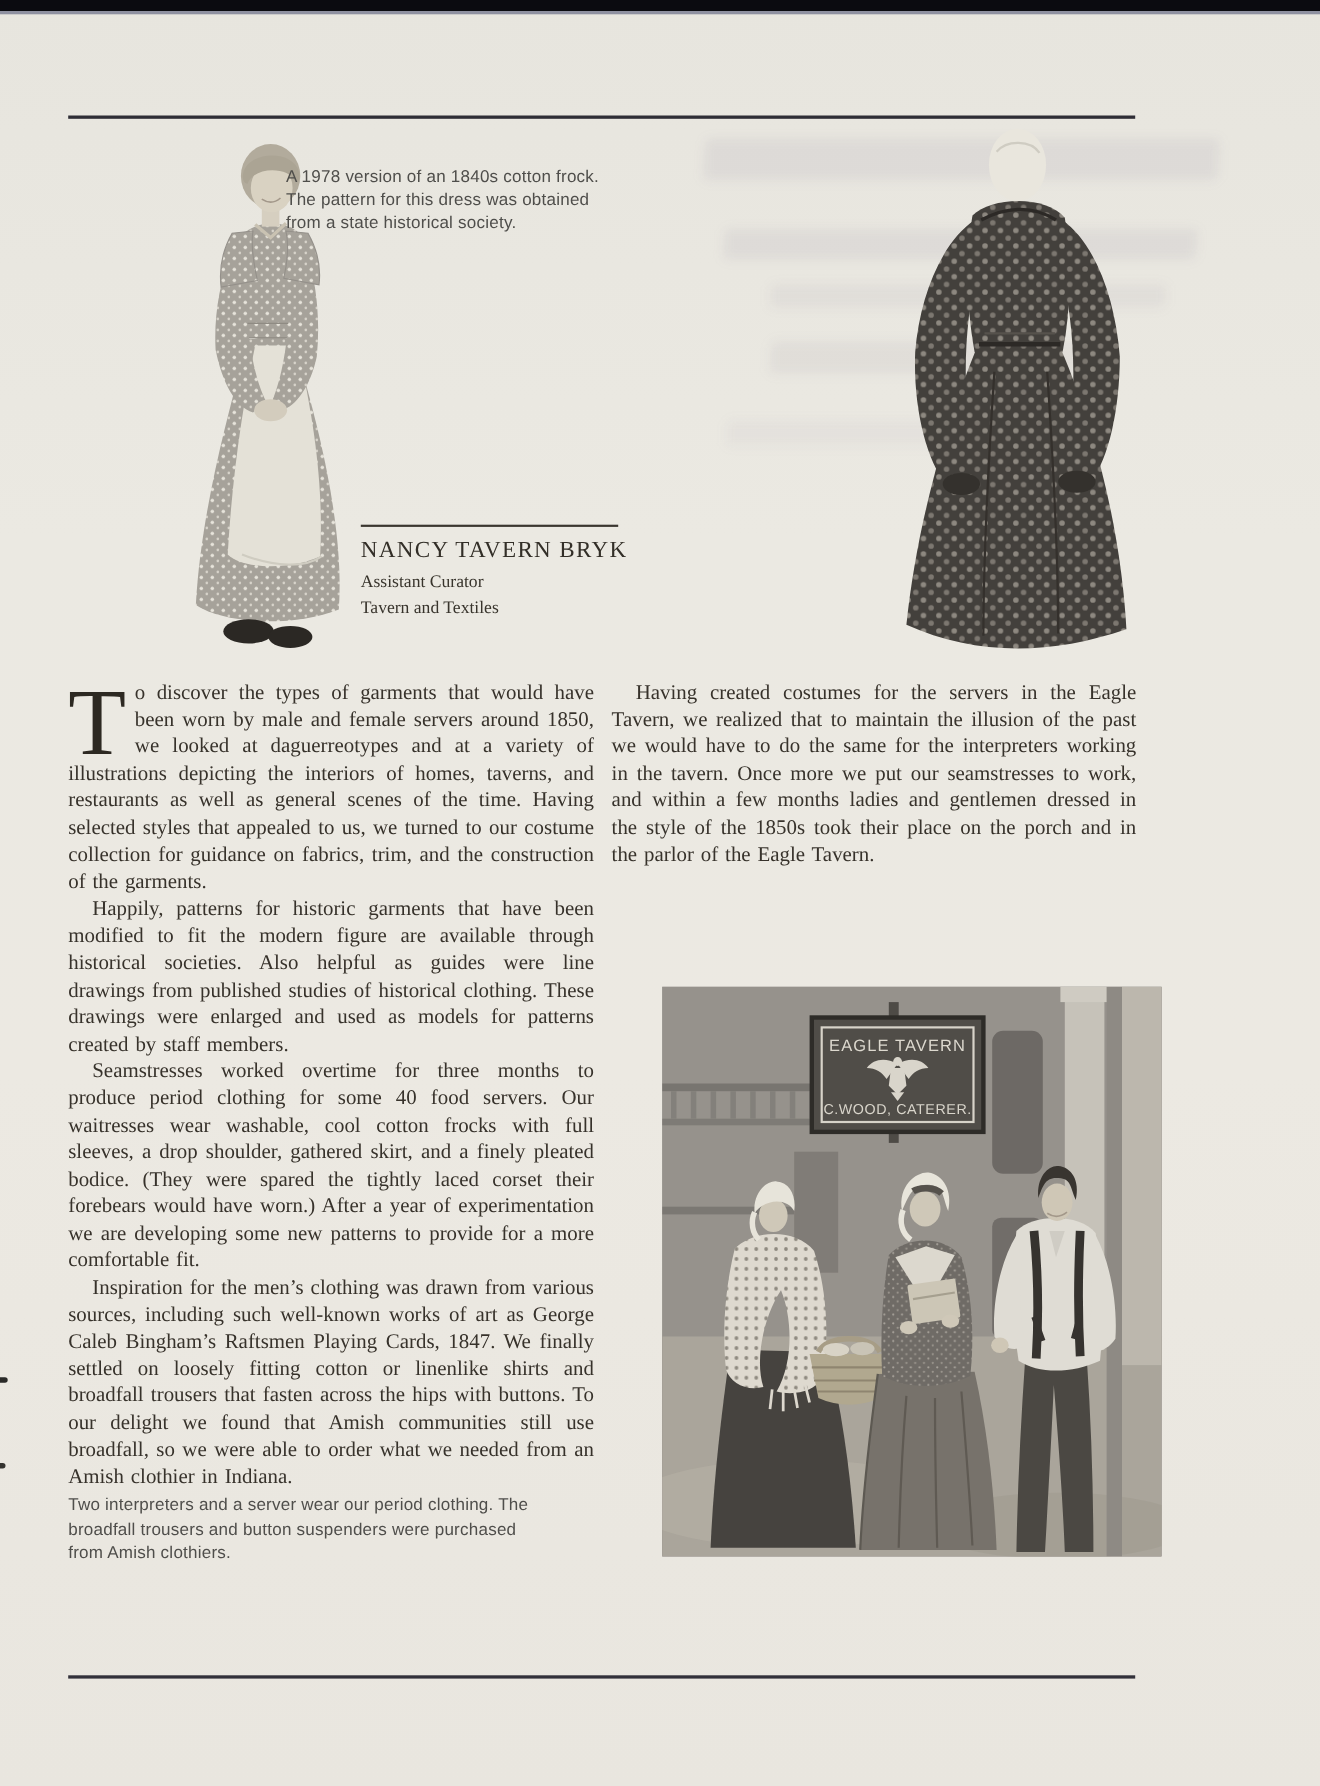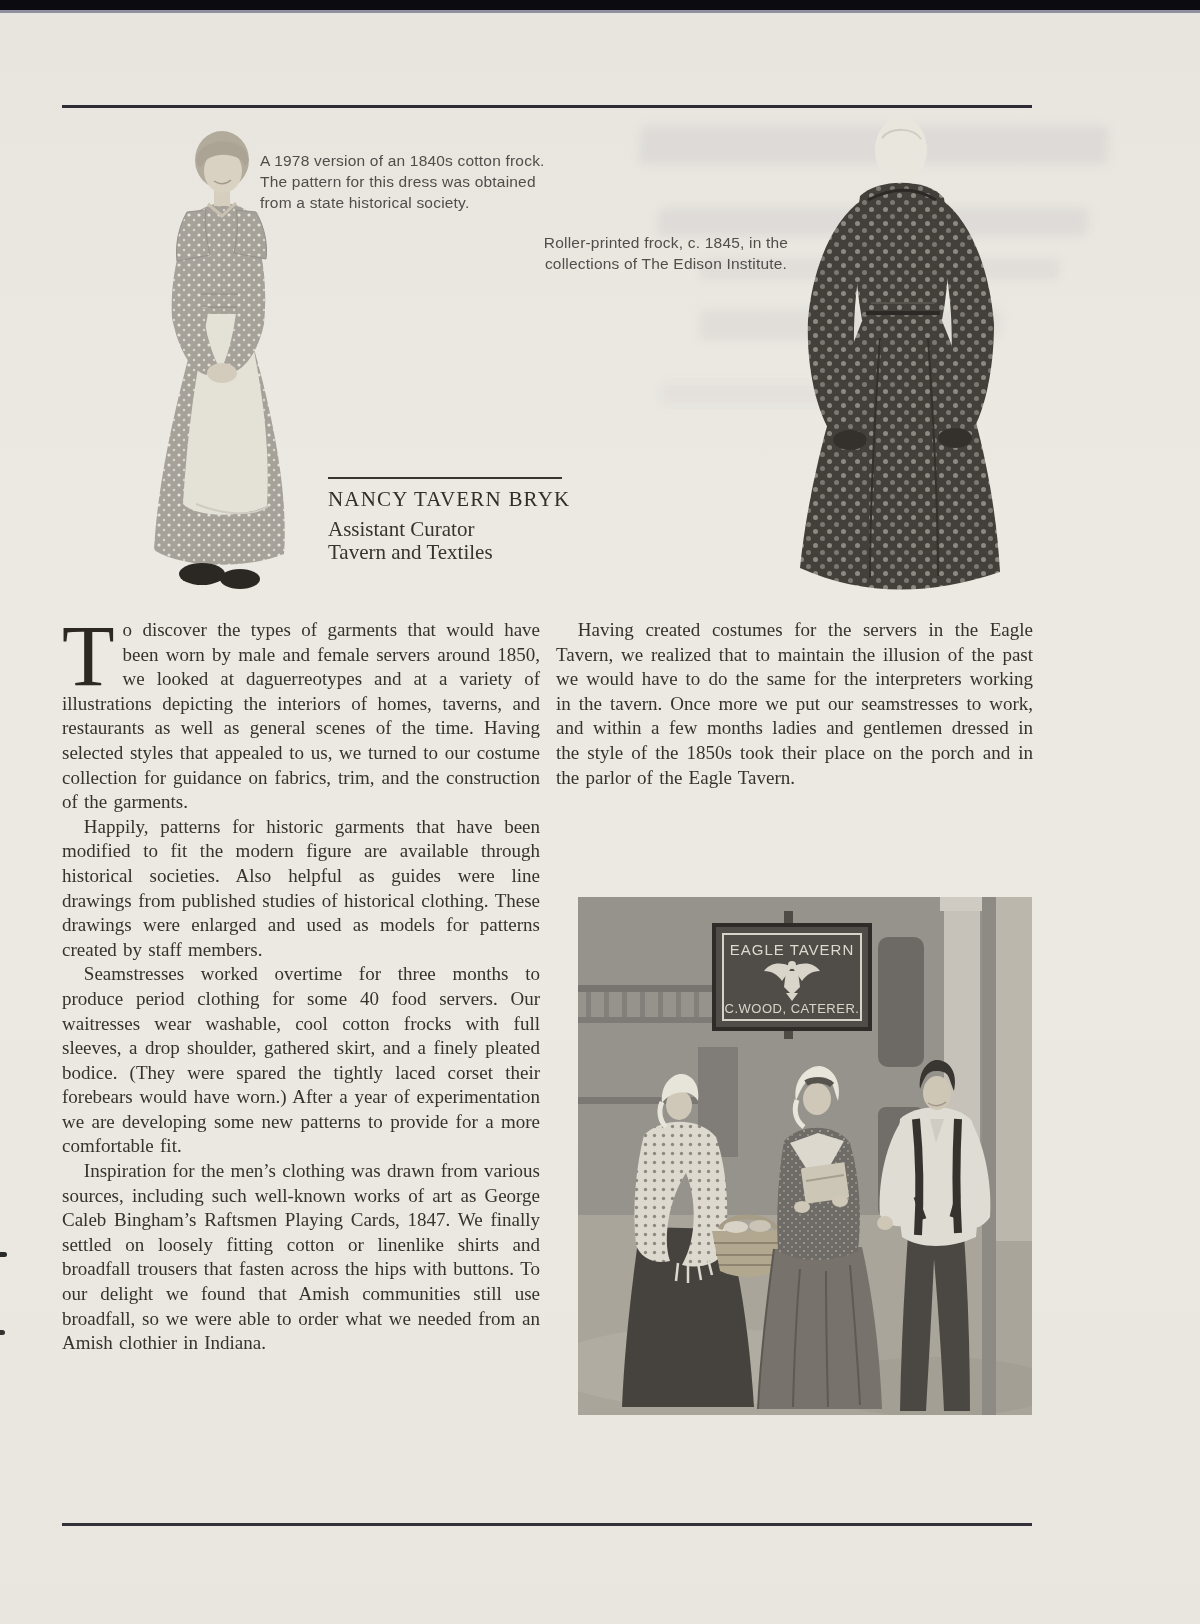--- a/index.html
+++ b/index.html
@@ -20,21 +20,21 @@
   .ghost{position:absolute;background:rgba(110,104,130,0.09);filter:blur(5px);transform:skewX(-3deg);border-radius:4px;}
   .ghost.g1{left:640px;top:126px;width:468px;height:38px;}
   .ghost.g2{left:658px;top:208px;width:430px;height:28px;}
   .ghost.g3{left:700px;top:258px;width:360px;height:22px;background:rgba(110,104,130,0.07);}
   .ghost.g4{left:700px;top:310px;width:300px;height:30px;background:rgba(110,104,130,0.08);}
   .ghost.g5{left:660px;top:382px;width:200px;height:24px;background:rgba(110,104,130,0.05);}
   
   .rule-top{position:absolute;left:62px;top:105px;width:970px;height:3px;background:#2e2d35;}
   .rule-bottom{position:absolute;left:62px;top:1523px;width:970px;height:3px;background:#32313a;}
   
-  .photo{position:absolute;}
+  .photo{position:absolute;margin-left:24px;}
   .photo-woman{left:126px;top:122px;width:192px;height:476px;}
   .photo-frock{left:770px;top:108px;width:270px;height:490px;}
   .photo-tavern{left:578px;top:897px;width:454px;height:518px;background:#98948e;}
   .photo svg{display:block;width:100%;height:100%;}
   
   .caption{
     position:absolute;
     font-family:"Liberation Sans",sans-serif;
     font-size:15.5px;line-height:21px;color:#4f4e4b;
     letter-spacing:.2px;
@@ -48,21 +48,21 @@
     font-size:55px;color:#262219;letter-spacing:1px;word-spacing:10px;
     font-weight:400;
   }
   .byline-rule{position:absolute;left:328px;top:477px;width:234px;height:2px;background:#3a362f;}
   .byline-name{
     position:absolute;left:328px;top:487px;
     font-size:21px;color:#332f28;letter-spacing:1.2px;
   }
   .byline-role{
     position:absolute;left:328px;top:518px;
-    font-size:21px;line-height:23px;color:#38342c;
+    font-size:16px;line-height:23px;color:#38342c;
   }
   
   .col{
     position:absolute;top:618px;
     font-size:19px;line-height:24.6px;color:#37322b;
     text-align:justify;word-spacing:1.5px;
   }
   .col-left{left:62px;width:478px;}
   .col-right{left:556px;width:477px;}
   .col p{margin:0;text-indent:1.15em;}
@@ -161,40 +161,40 @@
 
       <path d="M96 205 L170 205" stroke="#2c2926" stroke-width="4"></path>
       <path d="M101 195 L165 195" stroke="#56524c" stroke-width="2"></path>
       <path d="M98 92 C122 79 146 79 166 92" stroke="#2c2926" stroke-width="3" fill="none"></path>
 
       <path d="M110 230 C104 320 100 400 100 470" stroke="#34302c" stroke-width="2" fill="none"></path>
       <path d="M158 230 C164 320 168 400 168 468" stroke="#34302c" stroke-width="2" fill="none"></path>
     </svg>
   </div>
 
-  <div class="caption caption-1845">Roller-printed frock, c. 1845, in the collections of The Edison Institute.</div>
 
   <div class="byline-rule"></div>
   <div class="byline-name">NANCY TAVERN BRYK</div>
   <div class="byline-role">
     <div>Assistant Curator</div>
     <div>Tavern and Textiles</div>
   </div>
 
   <div class="col col-left">
     <p class="first"><span class="dropcap">T</span><span>o discover the types of garments that would have been worn by male and female servers around 1850, we looked at daguerreotypes and at a variety of illustrations depicting the interiors of homes, taverns, and restaurants as well as general scenes of the time. Having selected styles that appealed to us, we turned to our costume collection for guidance on fabrics, trim, and the construction of the garments.</span></p>
     <p>Happily, patterns for historic garments that have been modified to fit the modern figure are available through historical societies. Also helpful as guides were line drawings from published studies of historical clothing. These drawings were enlarged and used as models for patterns created by staff members.</p>
     <p>Seamstresses worked overtime for three months to produce period clothing for some 40 food servers. Our waitresses wear washable, cool cotton frocks with full sleeves, a drop shoulder, gathered skirt, and a finely pleated bodice. (They were spared the tightly laced corset their forebears would have worn.) After a year of experimentation we are developing some new patterns to provide for a more comfortable fit.</p>
     <p><span>Inspiration for the men’s clothing was drawn from various sources, including such well-known works of art as George Caleb Bingham’s </span><span class="ital">Raftsmen Playing Cards,</span><span> 1847. We finally settled on loosely fitting cotton or linenlike shirts and broadfall trousers that fasten across the hips with buttons. To our delight we found that Amish communities still use broadfall, so we were able to order what we needed from an Amish clothier in Indiana.</span></p>
   </div>
 
   <div class="col col-right">
     <p>Having created costumes for the servers in the Eagle Tavern, we realized that to maintain the illusion of the past we would have to do the same for the interpreters working in the tavern. Once more we put our seamstresses to work, and within a few months ladies and gentlemen dressed in the style of the 1850s took their place on the porch and in the parlor of the Eagle Tavern.</p>
   </div>
 
+  <div class="caption caption-bottom">Two interpreters and a server wear our period clothing. The broadfall trousers and button suspenders were purchased from Amish clothiers.</div>
 
   <div class="photo photo-tavern">
     <svg viewBox="0 0 454 518">
       <defs>
         <pattern id="lace" width="9" height="9" patternUnits="userSpaceOnUse">
           <rect width="9" height="9" fill="#ded9cf"></rect>
           <circle cx="4.5" cy="4.5" r="1.7" fill="#8e897f"></circle>
         </pattern>
         <pattern id="calico" width="8" height="8" patternUnits="userSpaceOnUse">
           <rect width="8" height="8" fill="#6f6b66"></rect>

